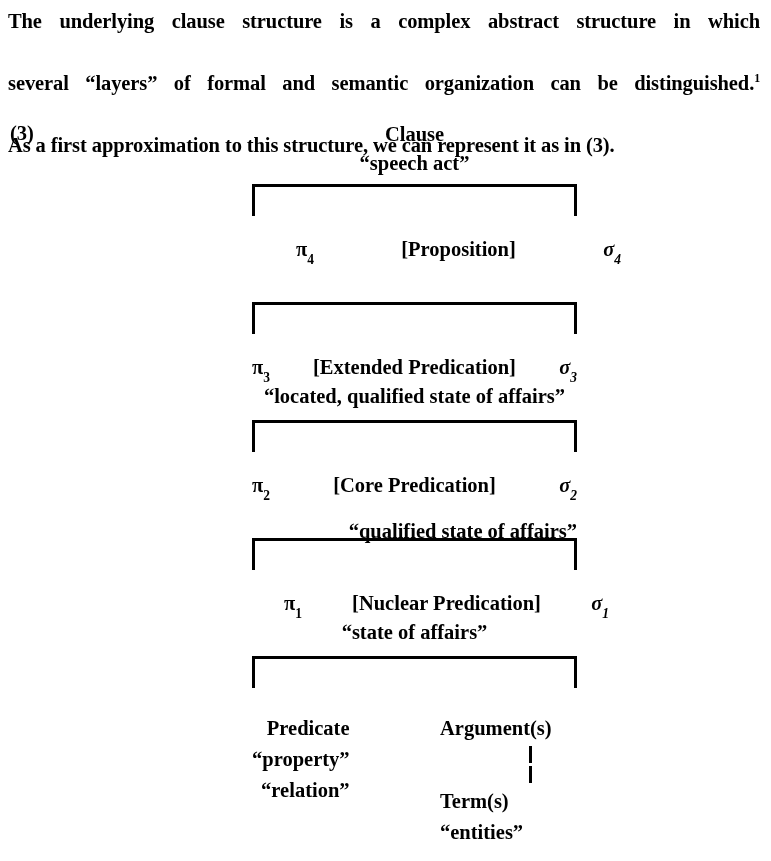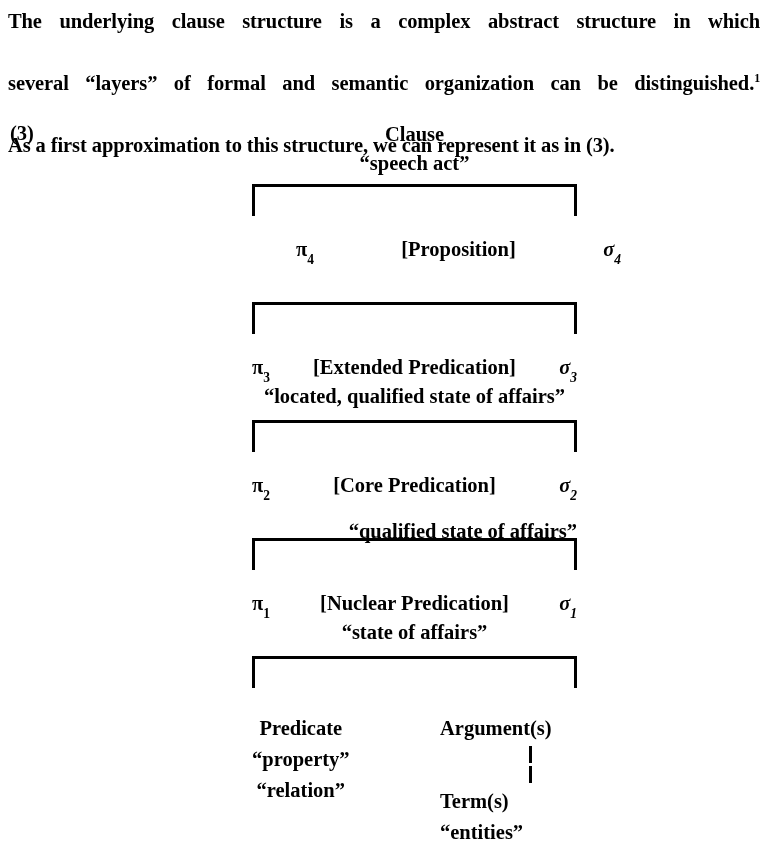--- a/index.html
+++ b/index.html
@@ -142,21 +142,21 @@
     border-left: 3px solid #000;
     border-right: 3px solid #000;
     box-sizing: border-box;
   }
 
   
   #predicate-block {
     position: absolute;
     left: 252px;
     top: 713px;
-    text-align: center;
+    text-align: right;
     font-size: 20.5px;
     font-weight: 700;
     line-height: 31px;
     white-space: nowrap;
   }
   #argument-block {
     position: absolute;
     left: 440px;
     top: 713px;
     width: 180px;
@@ -211,21 +211,21 @@
 
   <div class="layer-row" style="top:474px;">
     <span class="pi"><span>π</span><span class="sub">2</span></span>
     <span class="lbl">[Core Predication]</span>
     <span class="sigma"><span>σ</span><span class="sub">2</span></span>
   </div>
   <div class="gloss" style="top:520px;text-align:right;">“qualified state of affairs”</div>
 
   <div class="bracket" style="top:538px;"></div>
 
-  <div class="layer-row" style="top:592px;">
+  <div class="layer-row" style="top:592px;margin-left:32px;">
     <span class="pi"><span>π</span><span class="sub">1</span></span>
     <span class="lbl">[Nuclear Predication]</span>
     <span class="sigma"><span>σ</span><span class="sub">1</span></span>
   </div>
   <div class="gloss" style="top:621px;">“state of affairs”</div>
 
   <div class="bracket" style="top:656px;"></div>
 
   <div id="predicate-block">
     <div>Predicate</div>

